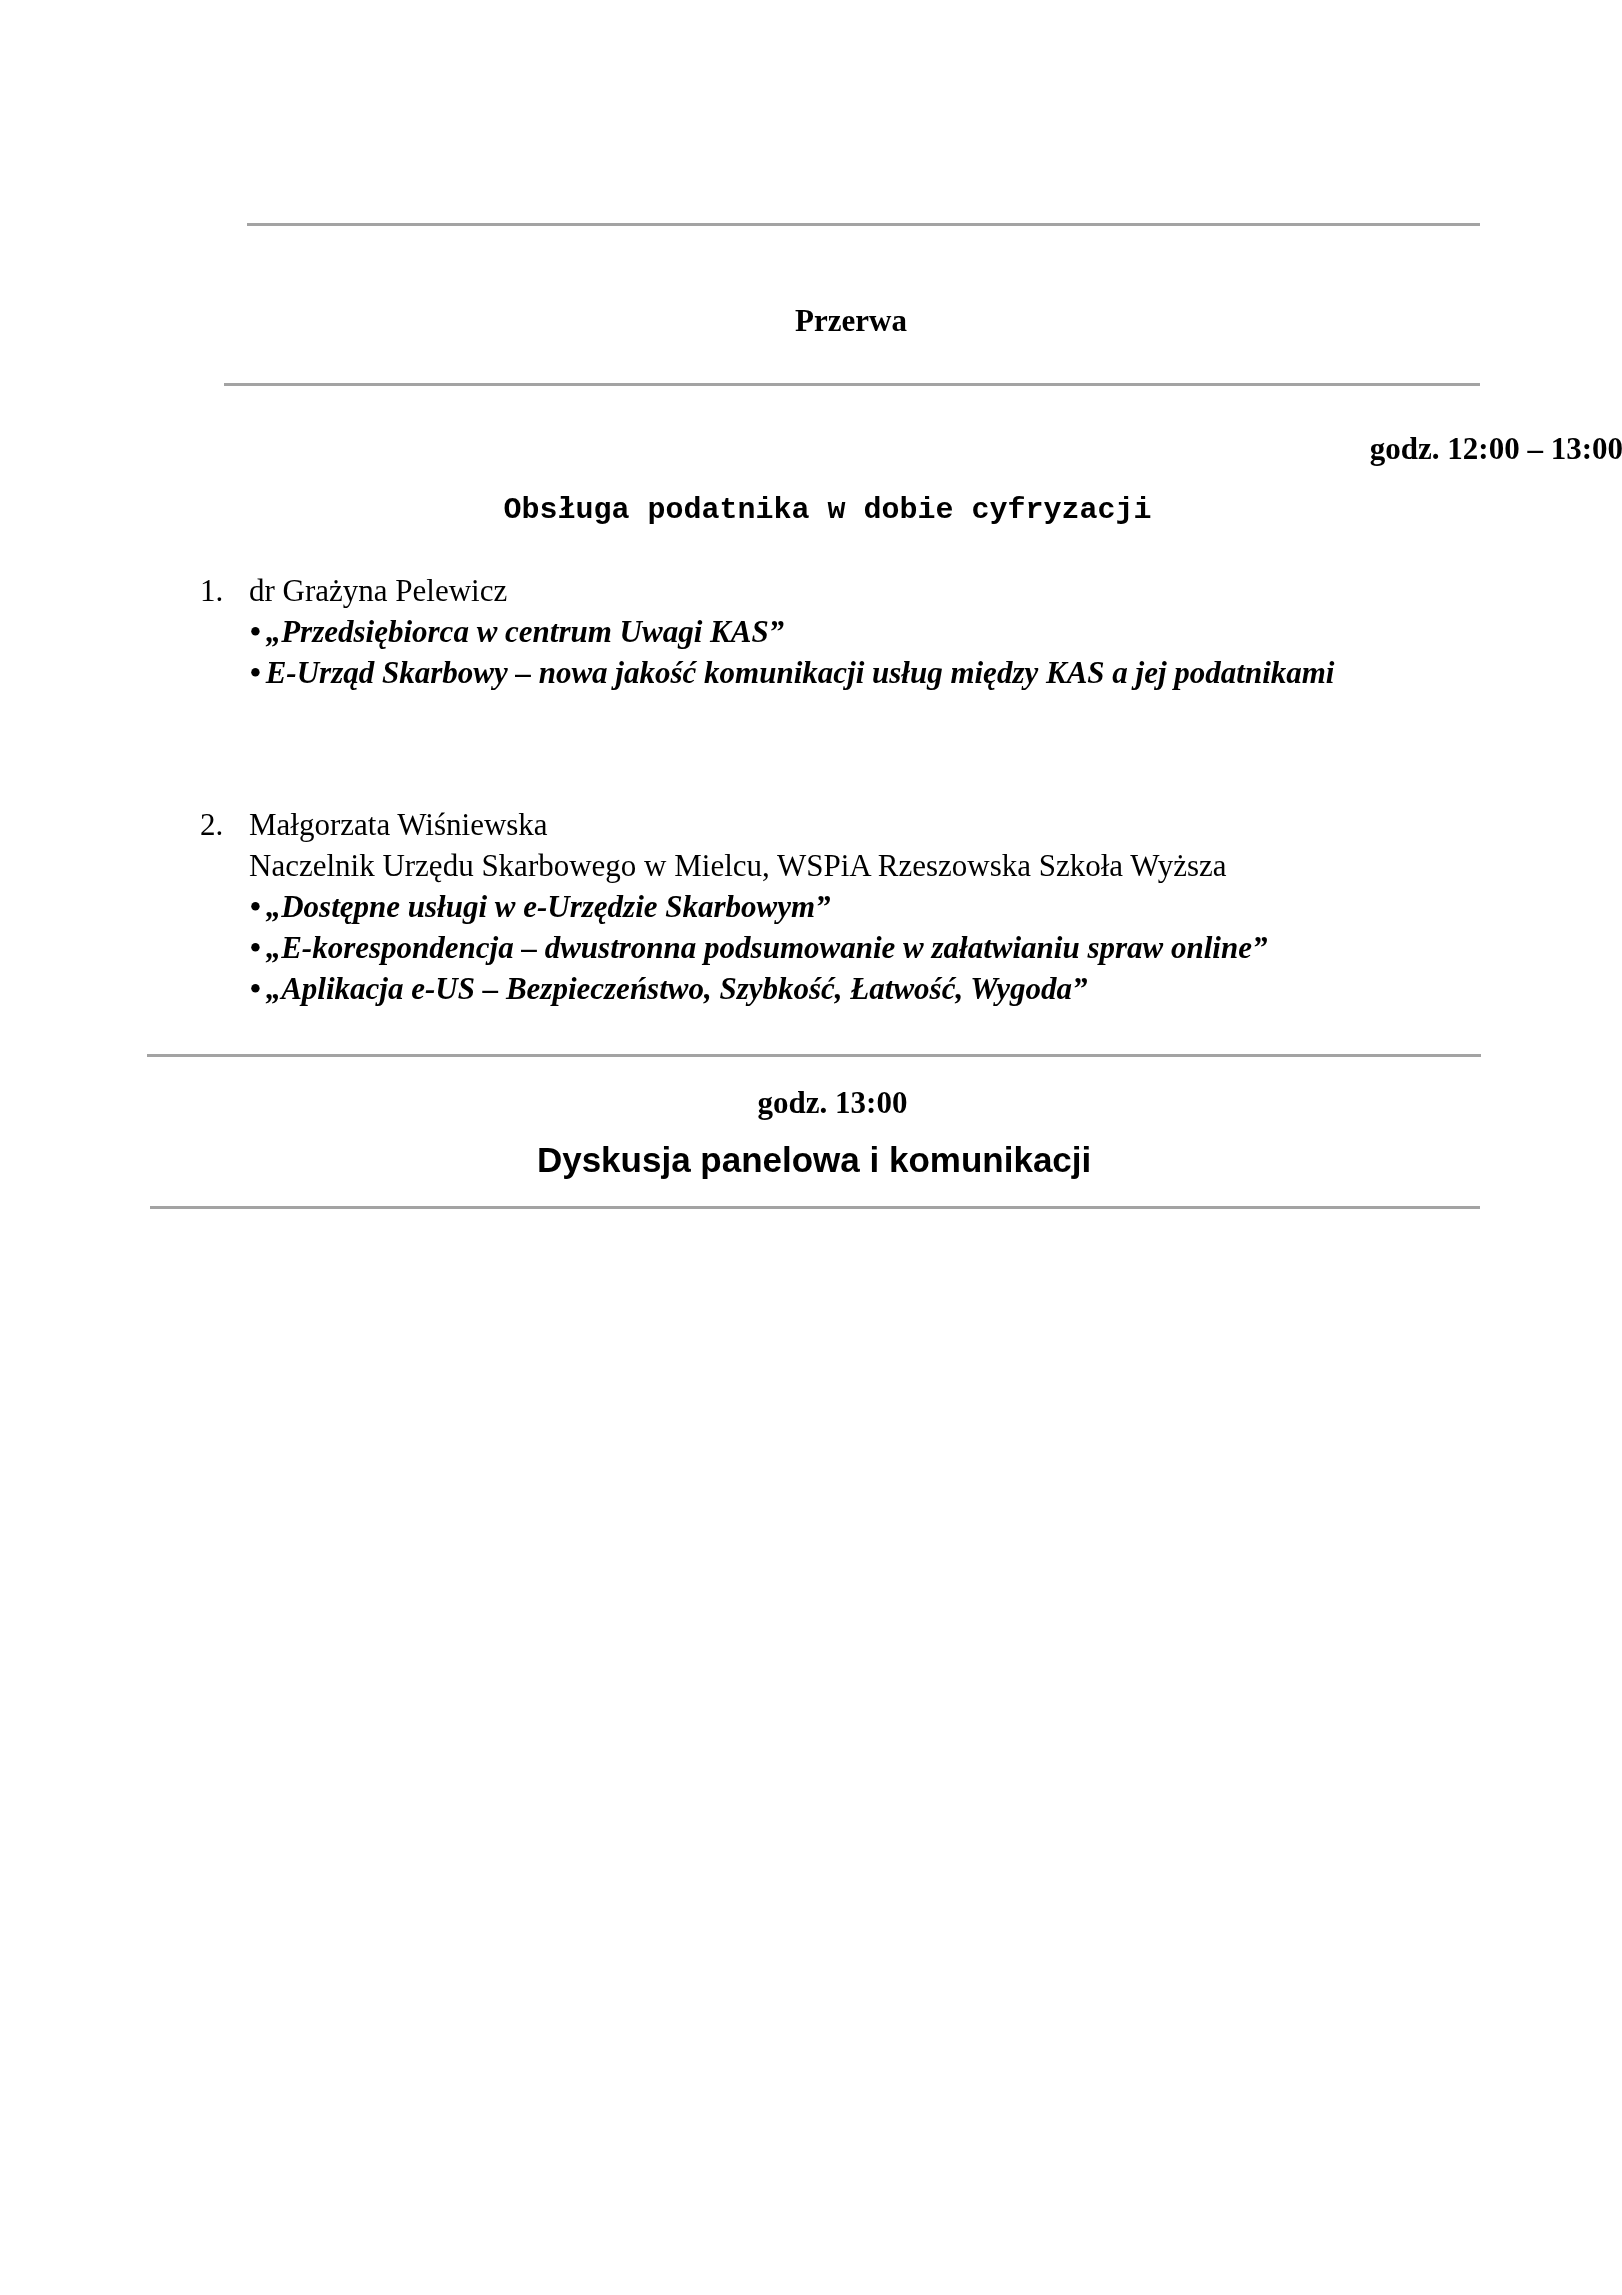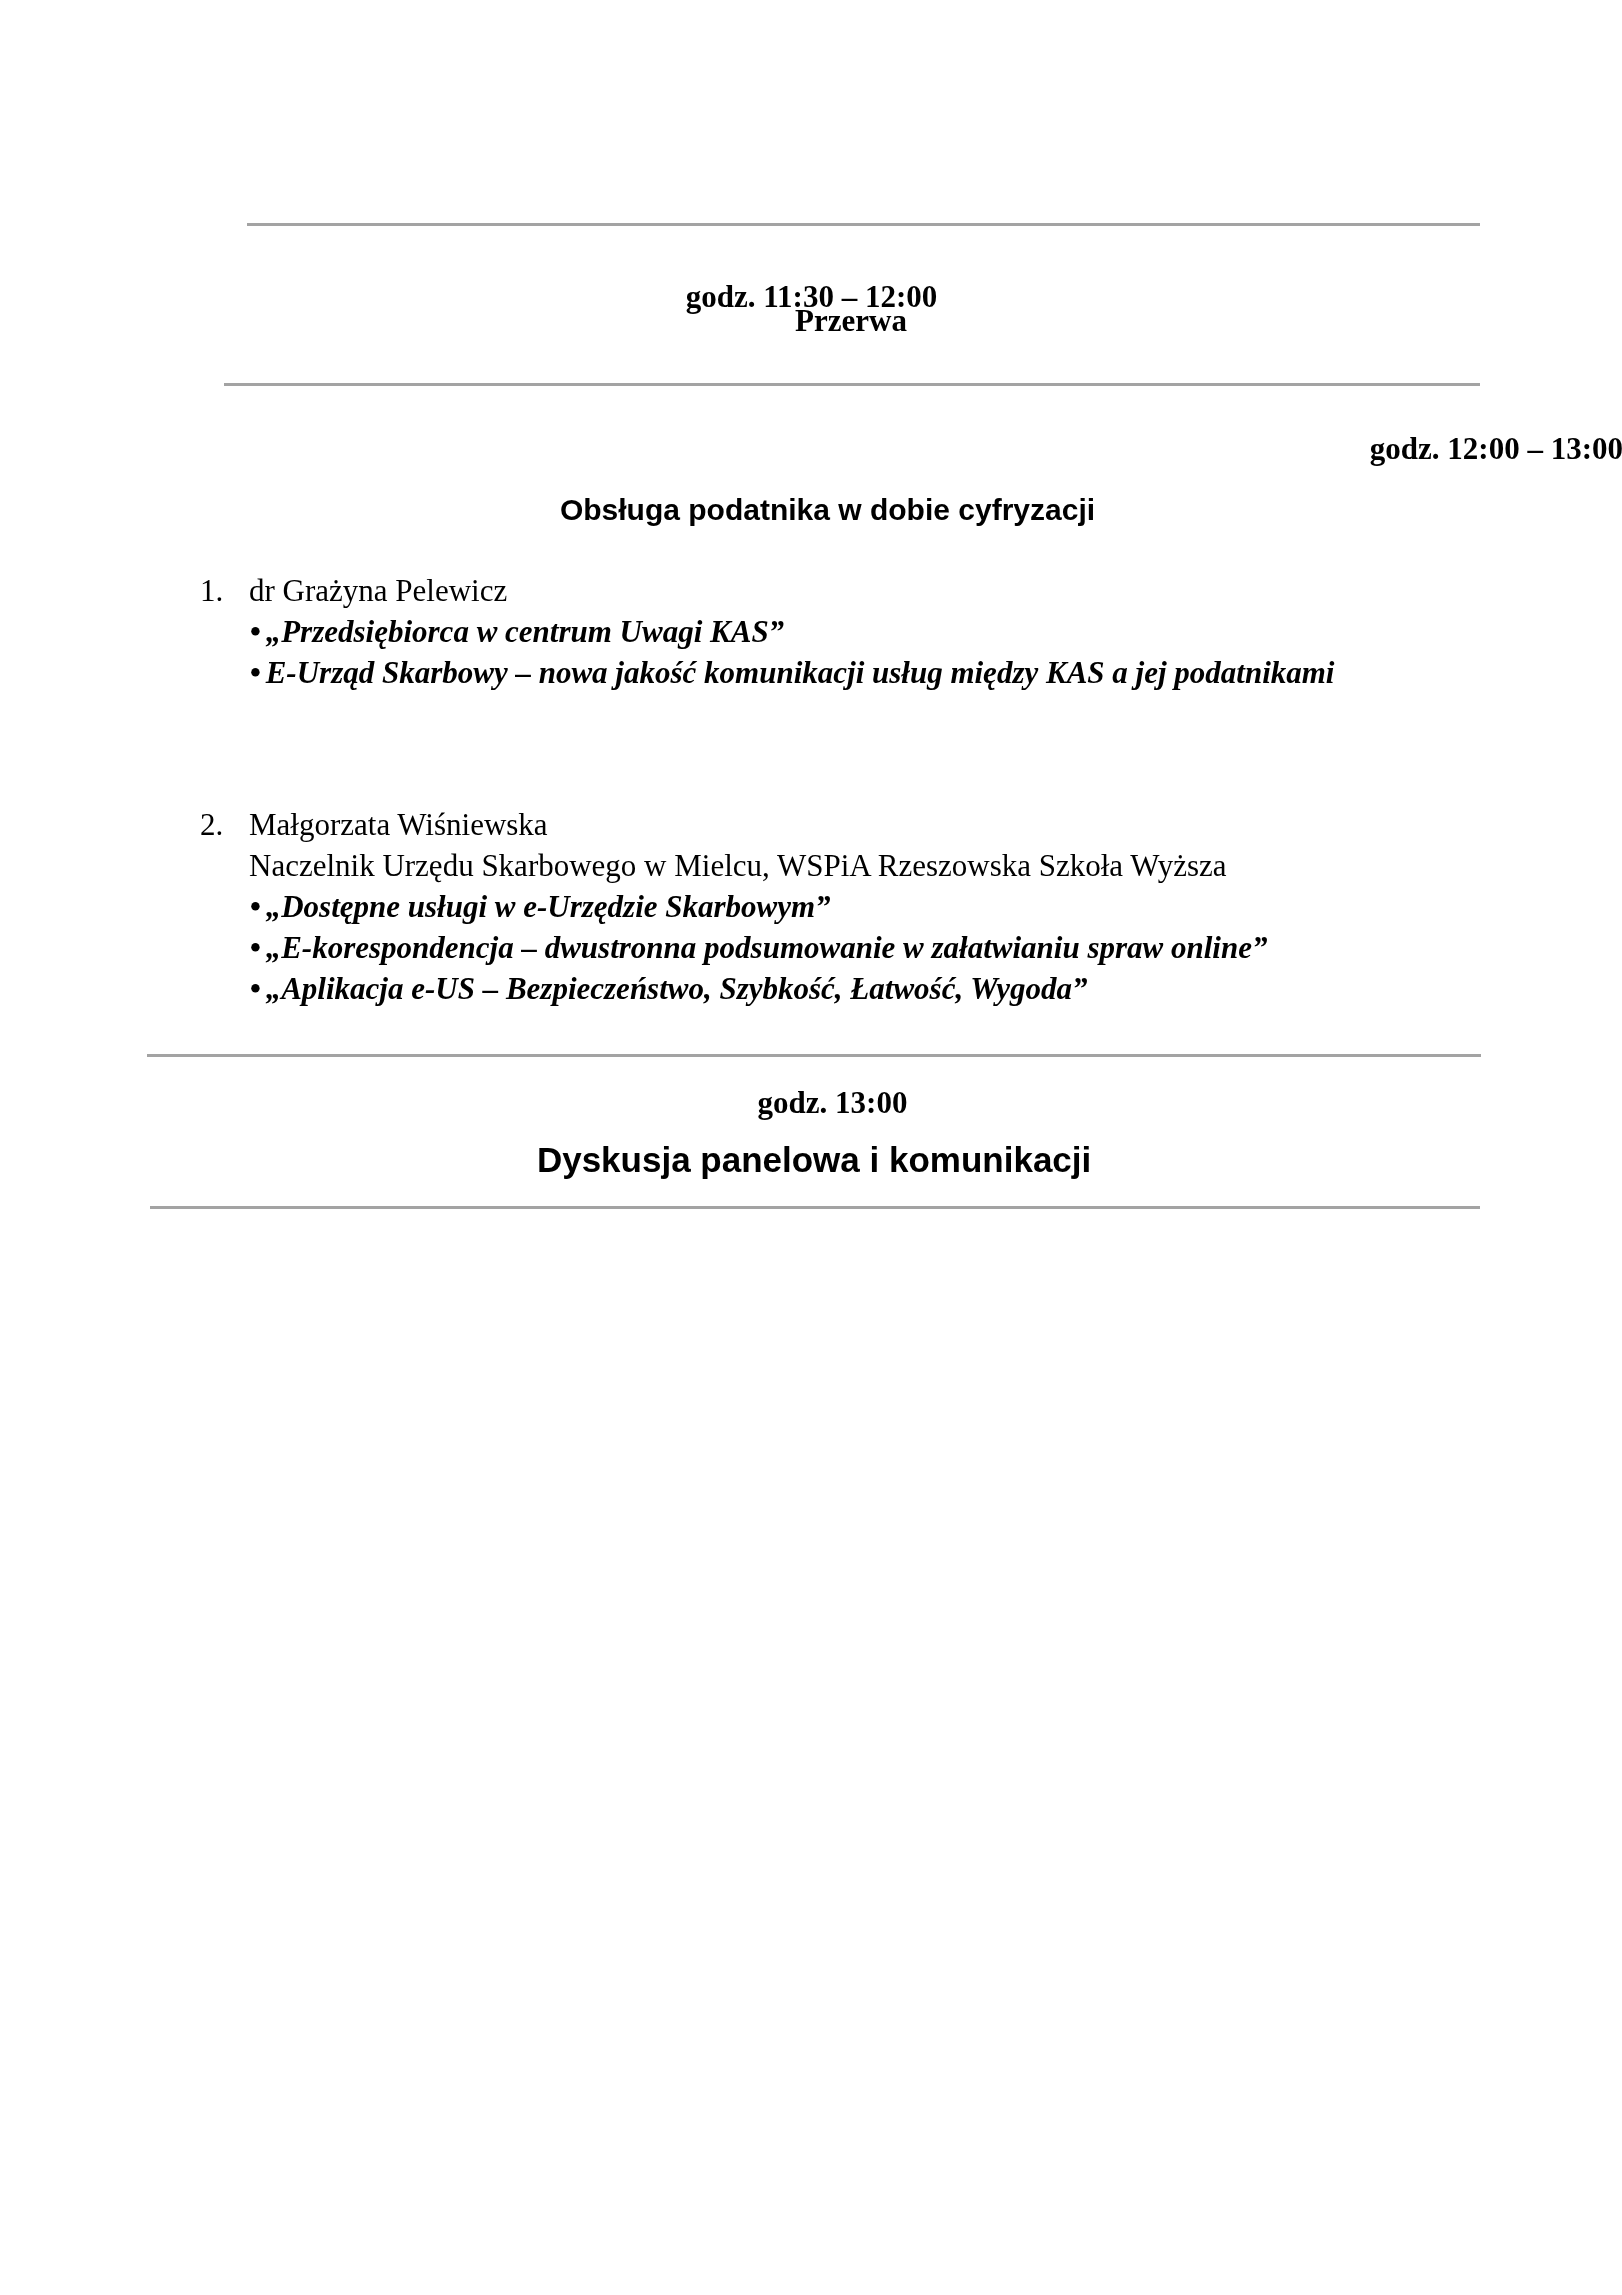--- a/index.html
+++ b/index.html
@@ -42,21 +42,21 @@
   .t5 { top: 1082px; margin-left: 21px; }
 
   .title-serif {
     font: 700 31px/42px "Liberation Serif", serif;
   }
   .t2 { top: 300px; padding-left: 79px; }
 
   .title-sans {
     font: 700 30px/42px "Liberation Sans", sans-serif;
   }
-  .t4 { top: 489px; padding-left: 32px; }
+  .t4 { top: 489px; padding-left: 32px; font-family: Liberation Mono, monospace; }
 
   .title-sans-big {
     font: 700 35px/46px "Liberation Sans", sans-serif;
   }
   .t6 { top: 1137px; padding-left: 5.2px; }
 
   .speaker {
     position: absolute;
     left: 0;
     width: 1623px;
@@ -89,21 +89,20 @@
     font-style: normal;
   }
 </style>
 </head>
 <body>
 
 <div class="page">
 
   <div class="hr hr1"></div>
 
-  <div class="centered time t1">godz. 11:30 – 12:00</div>
 
   <div class="centered title-serif t2">Przerwa</div>
 
   <div class="hr hr2"></div>
 
   <div class="centered time t3">godz. 12:00 – 13:00</div>
 
   <div class="centered title-sans t4">Obsługa podatnika w dobie cyfryzacji</div>
 
   <div class="speaker sp1">

